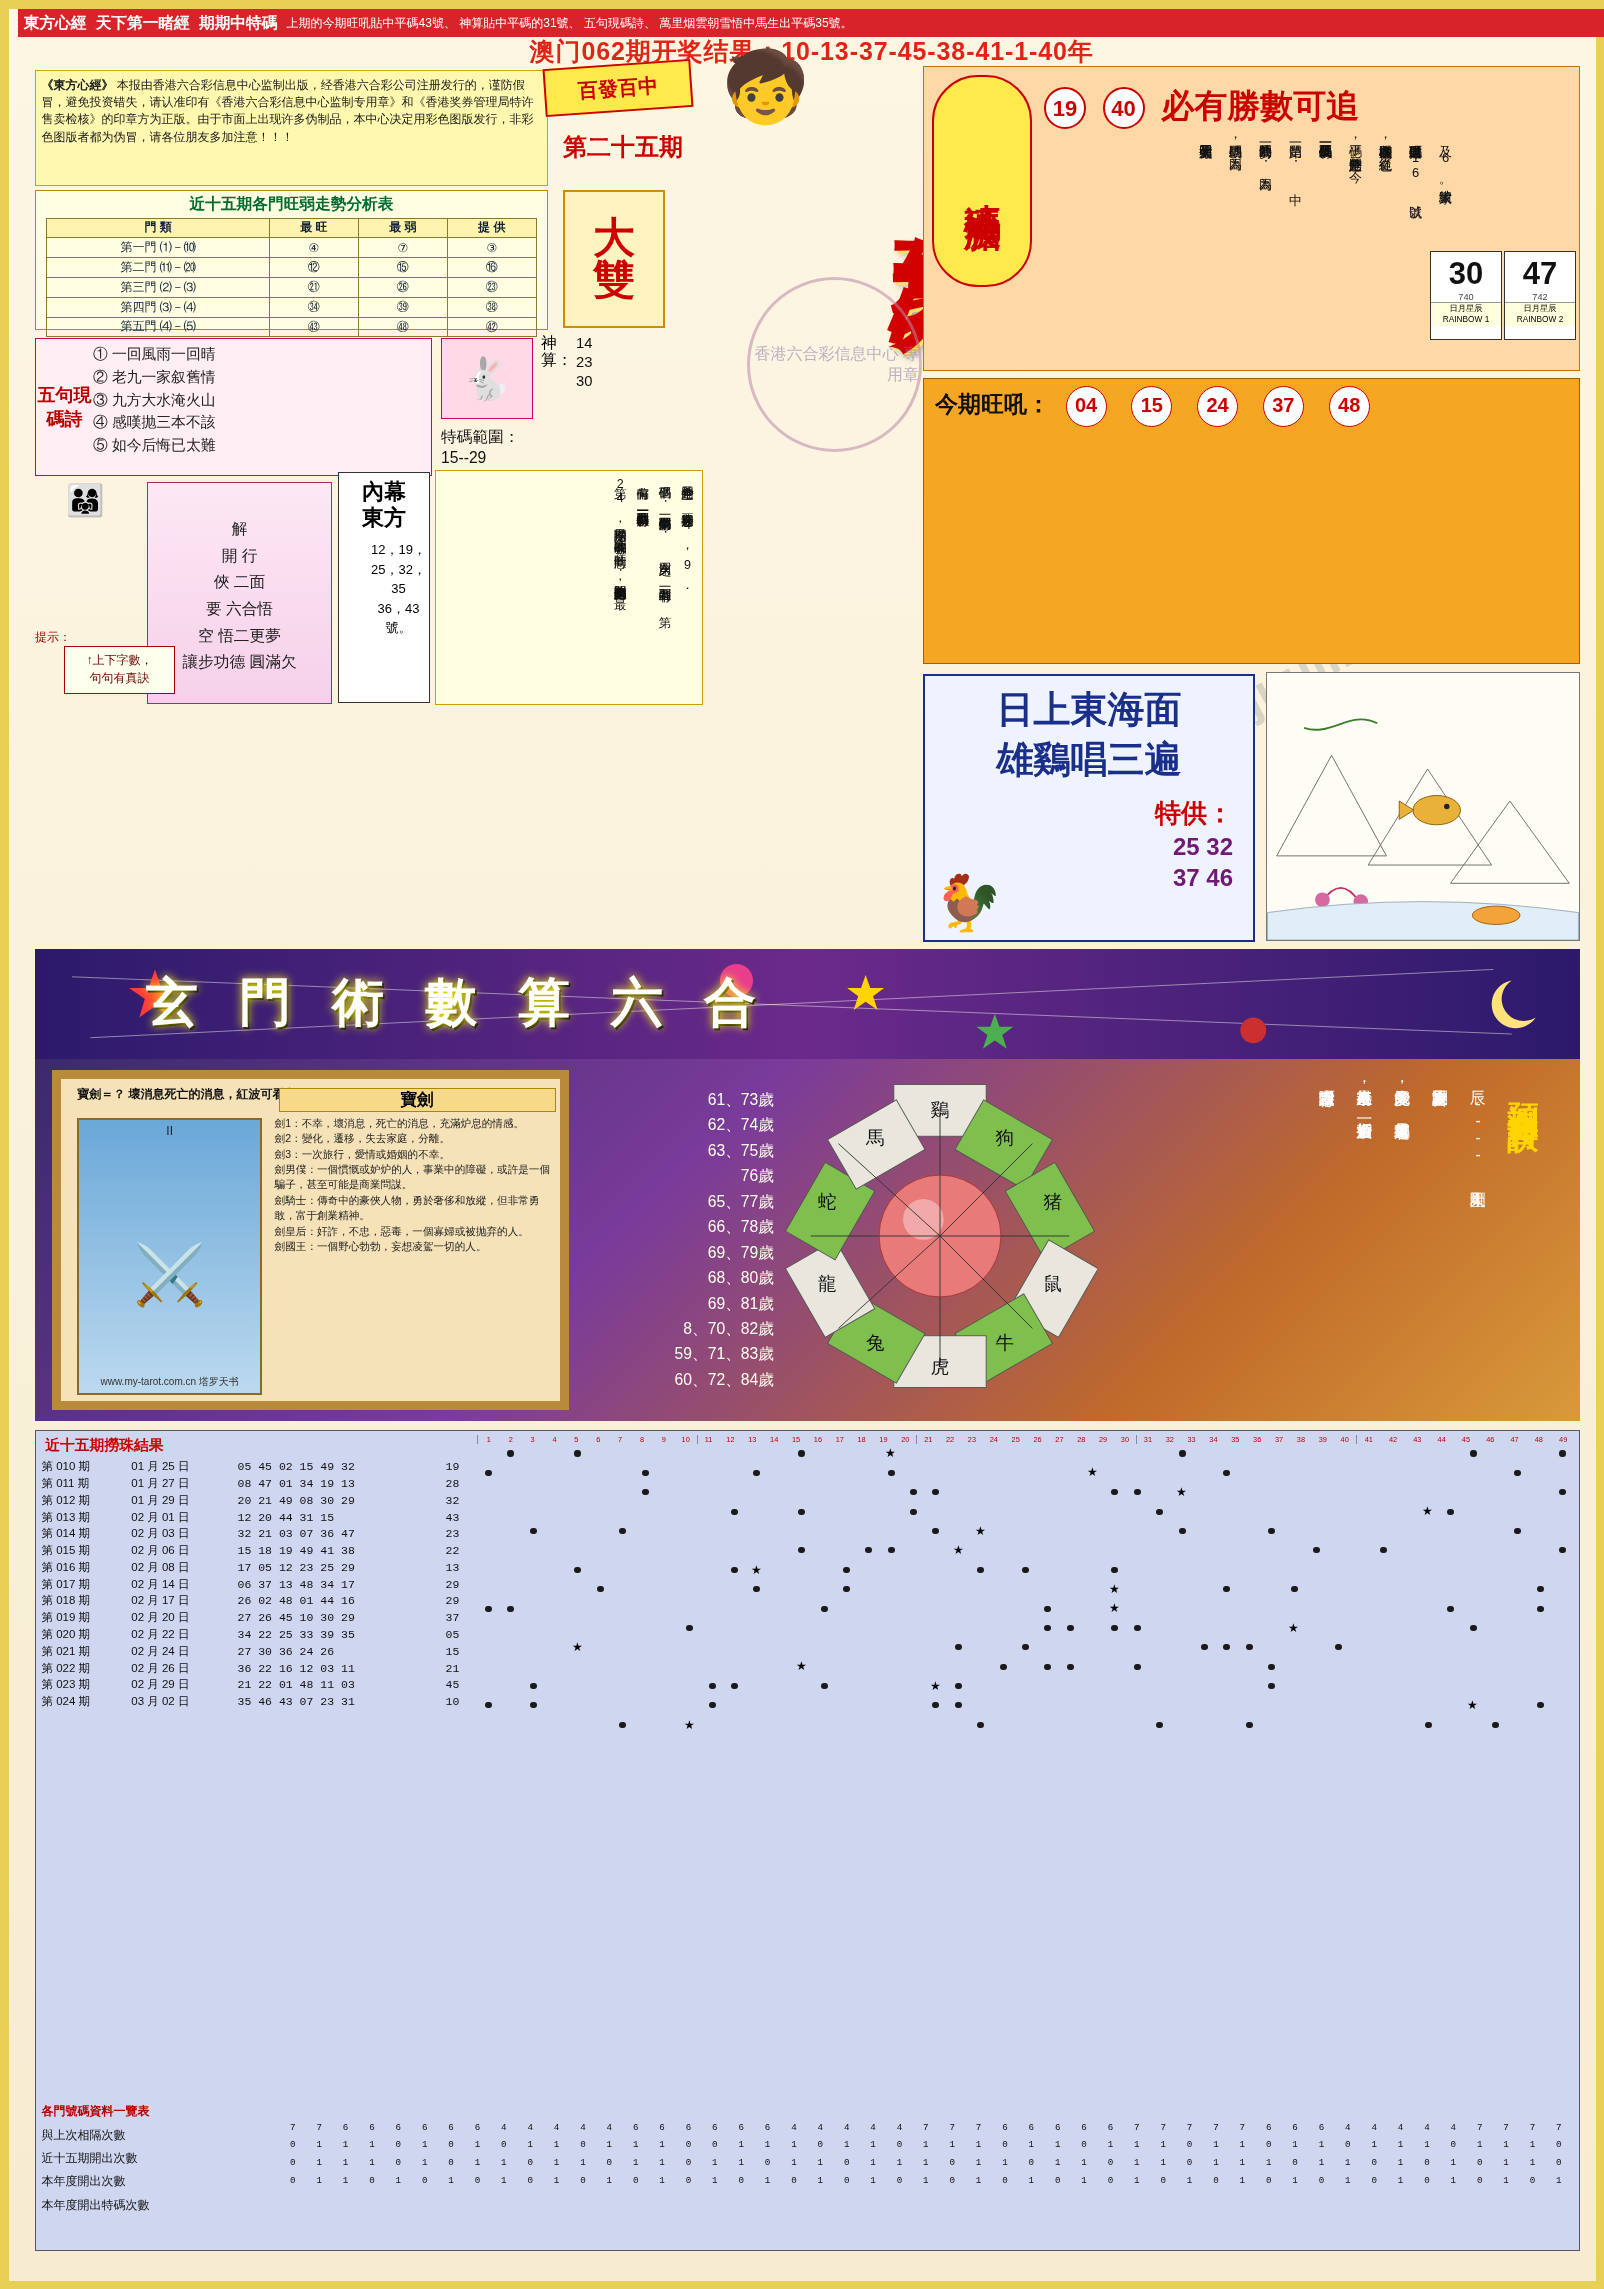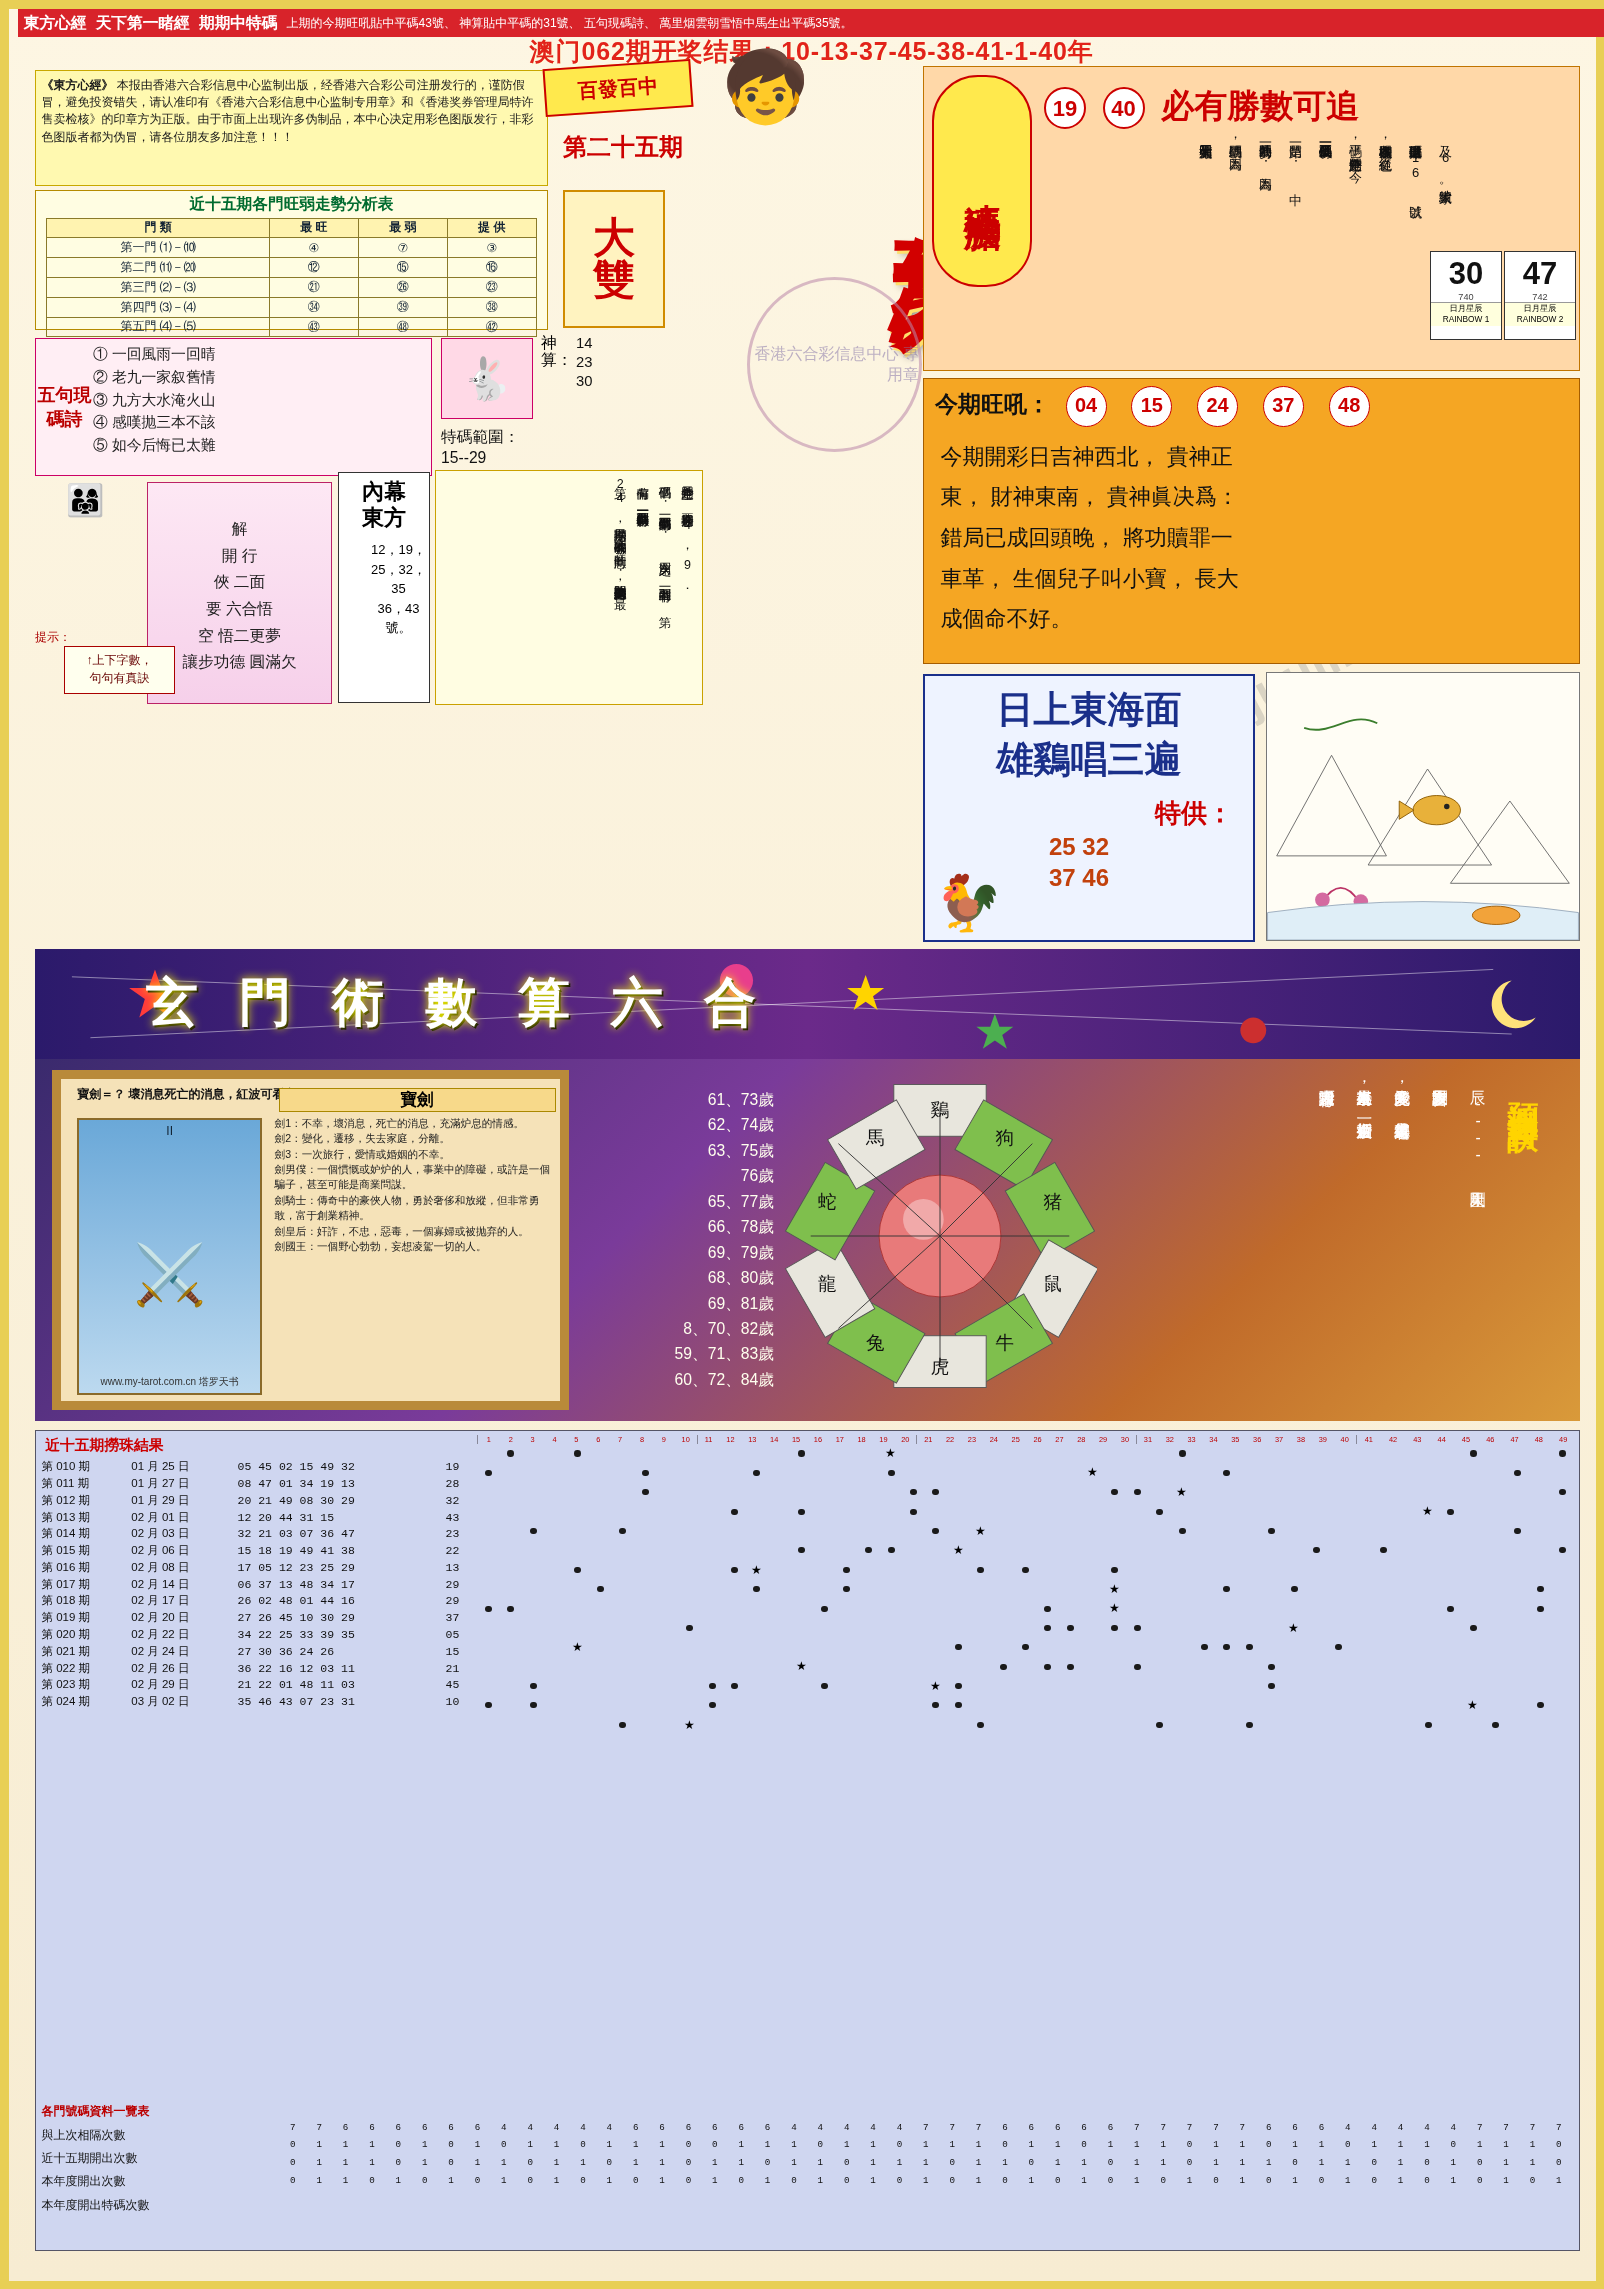--- a/index.html
+++ b/index.html
@@ -138,21 +138,21 @@
   #wanghou .hd { font-size:23px; font-weight:bold; color:#111; padding:7.4px 0 0 11px; }
   #wanghou .hd .bl { display:inline-block; width:41px; height:41px; border-radius:50%;
                      background:#fff; border:1.8px solid #c00; color:#c00; font-size:20px;
                      line-height:37px; text-align:center; margin:0 9.2px; font-weight:bold; }
   #wanghou .body { font-size:22px; line-height:1.85; color:#111; padding:9.2px 16.6px; }
   
   #rishang { left:914px; top:665px; width:332px; height:268px; background:#eef3ff; border:2.8px solid #1a2f8a; }
   #rishang .l1 { font-size:37px; font-weight:bold; color:#1a2f8a; text-align:center; padding-top:9.2px; }
   #rishang .l2 { font-size:37px; font-weight:bold; color:#1a2f8a; text-align:center; }
   #rishang .tg { font-size:26px; color:#c00; font-weight:bold; text-align:right; padding-right:20px; margin-top:11px;}
-  #rishang .tn { font-size:24px; color:#c2410c; font-weight:bold; text-align:center; padding-right:20px; line-height:1.3;}
+  #rishang .tn { font-size:24px; color:#701a75; font-weight:bold; text-align:right; padding-right:20px; line-height:1.3;}
   #rishang .rooster { position:absolute; left:9.2px; bottom:5.5px; font-size:55px; }
   #pic-right { left:1257px; top:663px; width:314px; height:269px; background:#fff; border:1.8px solid #777; }
   #pic-right .art { width:100%; height:100%; }
   
   #banner { left:26px; top:940px; width:1545px; height:111px;
             background:linear-gradient(90deg,#2b1a6b,#6b2a8a,#2b1a6b); overflow:hidden; }
   #banner .txt { position:absolute; left:111px; top:18.5px; color:#fff; font-size:52px; font-weight:bold;
                  letter-spacing:41px; text-shadow:0 0 9.2px #ff0,1.8px 1.8px 0 #000; }
   
   #midpanel { left:26px; top:1050px; width:1545px; height:362px;
@@ -368,27 +368,20 @@
   </div>
 
   <div class="box" id="wanghou">
     <div class="hd">
       <span>今期旺吼：</span>
       <span class="bl">04</span>
       <span class="bl">15</span>
       <span class="bl">24</span>
       <span class="bl">37</span>
       <span class="bl">48</span>
-    </div>
-    <div class="body">
-      <div>今期開彩日吉神西北， 貴神正</div>
-      <div>東， 財神東南， 貴神眞决爲：</div>
-      <div>錯局已成回頭晚， 將功贖罪一</div>
-      <div>車革， 生個兒子叫小寶， 長大</div>
-      <div>成個命不好。</div>
     </div>
   </div>
 
   <div class="box" id="rishang">
     <div class="l1">日上東海面</div>
     <div class="l2">雄鷄唱三遍</div>
     <div class="tg">特供：</div>
     <div class="tn">
       <div>25  32</div>
       <div>37  46</div>

